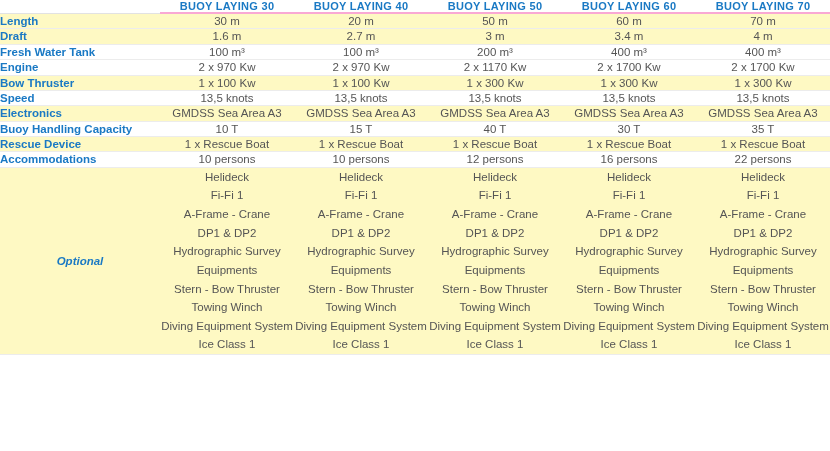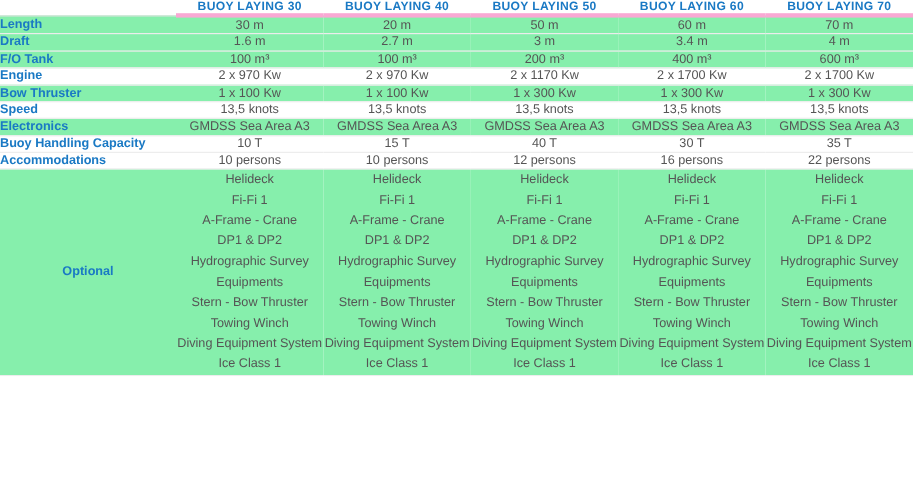--- a/index.html
+++ b/index.html
@@ -25,31 +25,31 @@
     margin: 0;
     vertical-align: middle;
   }
   thead th {
     font-size: 11px;
     font-weight: bold;
     color: #1a79c4;
     letter-spacing: 0.3px;
     text-align: center;
     padding: 6px 2px 7px 2px;
-    border-bottom: 4px solid #f9a8d4;
+    border-bottom: 2px solid #f9a8d4;
     background: #ffffff;
   }
   thead th.corner {
     border-bottom: 1px solid #e2e2e2;
   }
   tbody tr {
     border-bottom: 1px solid #ececec;
   }
   tbody tr.row-alt td {
-    background: #86efac;
+    background: #fef9c3;
   }
   td.row-label {
     font-size: 11.5px;
     font-weight: bold;
     color: #1a79c4;
     text-align: left;
     padding: 7px 0 7px 28px;
     line-height: 1.25;
   }
   td.cell {
@@ -59,20 +59,21 @@
     padding: 7px 4px;
     line-height: 1.25;
   }
   tr.optional-row td {
     padding-top: 10px;
     padding-bottom: 10px;
     text-align: center;
   }
   tr.optional-row td.row-label {
     vertical-align: middle;
+    font-style: italic;
   }
   tr.optional-row td.cell {
     vertical-align: top;
     line-height: 1.62;
   }
   .opt-line { display: block; }
 </style>
 </head>
 <body>
 
@@ -105,27 +106,27 @@
       <td class="cell">70 m</td>
     </tr>
     <tr class="row-alt">
       <td class="row-label">Draft</td>
       <td class="cell">1.6 m</td>
       <td class="cell">2.7 m</td>
       <td class="cell">3 m</td>
       <td class="cell">3.4 m</td>
       <td class="cell">4 m</td>
     </tr>
-    <tr class="row-alt">
-      <td class="row-label">F/O Tank</td>
+    <tr>
+      <td class="row-label">Fresh Water Tank</td>
       <td class="cell">100 m³</td>
       <td class="cell">100 m³</td>
       <td class="cell">200 m³</td>
       <td class="cell">400 m³</td>
-      <td class="cell">600 m³</td>
+      <td class="cell">400 m³</td>
     </tr>
     <tr>
       <td class="row-label">Engine</td>
       <td class="cell">2 x 970 Kw</td>
       <td class="cell">2 x 970 Kw</td>
       <td class="cell">2 x 1170 Kw</td>
       <td class="cell">2 x 1700 Kw</td>
       <td class="cell">2 x 1700 Kw</td>
     </tr>
     <tr class="row-alt">
@@ -153,20 +154,28 @@
       <td class="cell">GMDSS Sea Area A3</td>
     </tr>
     <tr>
       <td class="row-label">Buoy Handling Capacity</td>
       <td class="cell">10 T</td>
       <td class="cell">15 T</td>
       <td class="cell">40 T</td>
       <td class="cell">30 T</td>
       <td class="cell">35 T</td>
     </tr>
+    <tr class="row-alt">
+      <td class="row-label">Rescue Device</td>
+      <td class="cell">1 x Rescue Boat</td>
+      <td class="cell">1 x Rescue Boat</td>
+      <td class="cell">1 x Rescue Boat</td>
+      <td class="cell">1 x Rescue Boat</td>
+      <td class="cell">1 x Rescue Boat</td>
+    </tr>
     <tr>
       <td class="row-label">Accommodations</td>
       <td class="cell">10 persons</td>
       <td class="cell">10 persons</td>
       <td class="cell">12 persons</td>
       <td class="cell">16 persons</td>
       <td class="cell">22 persons</td>
     </tr>
     <tr class="row-alt optional-row">
       <td class="row-label">Optional</td>

